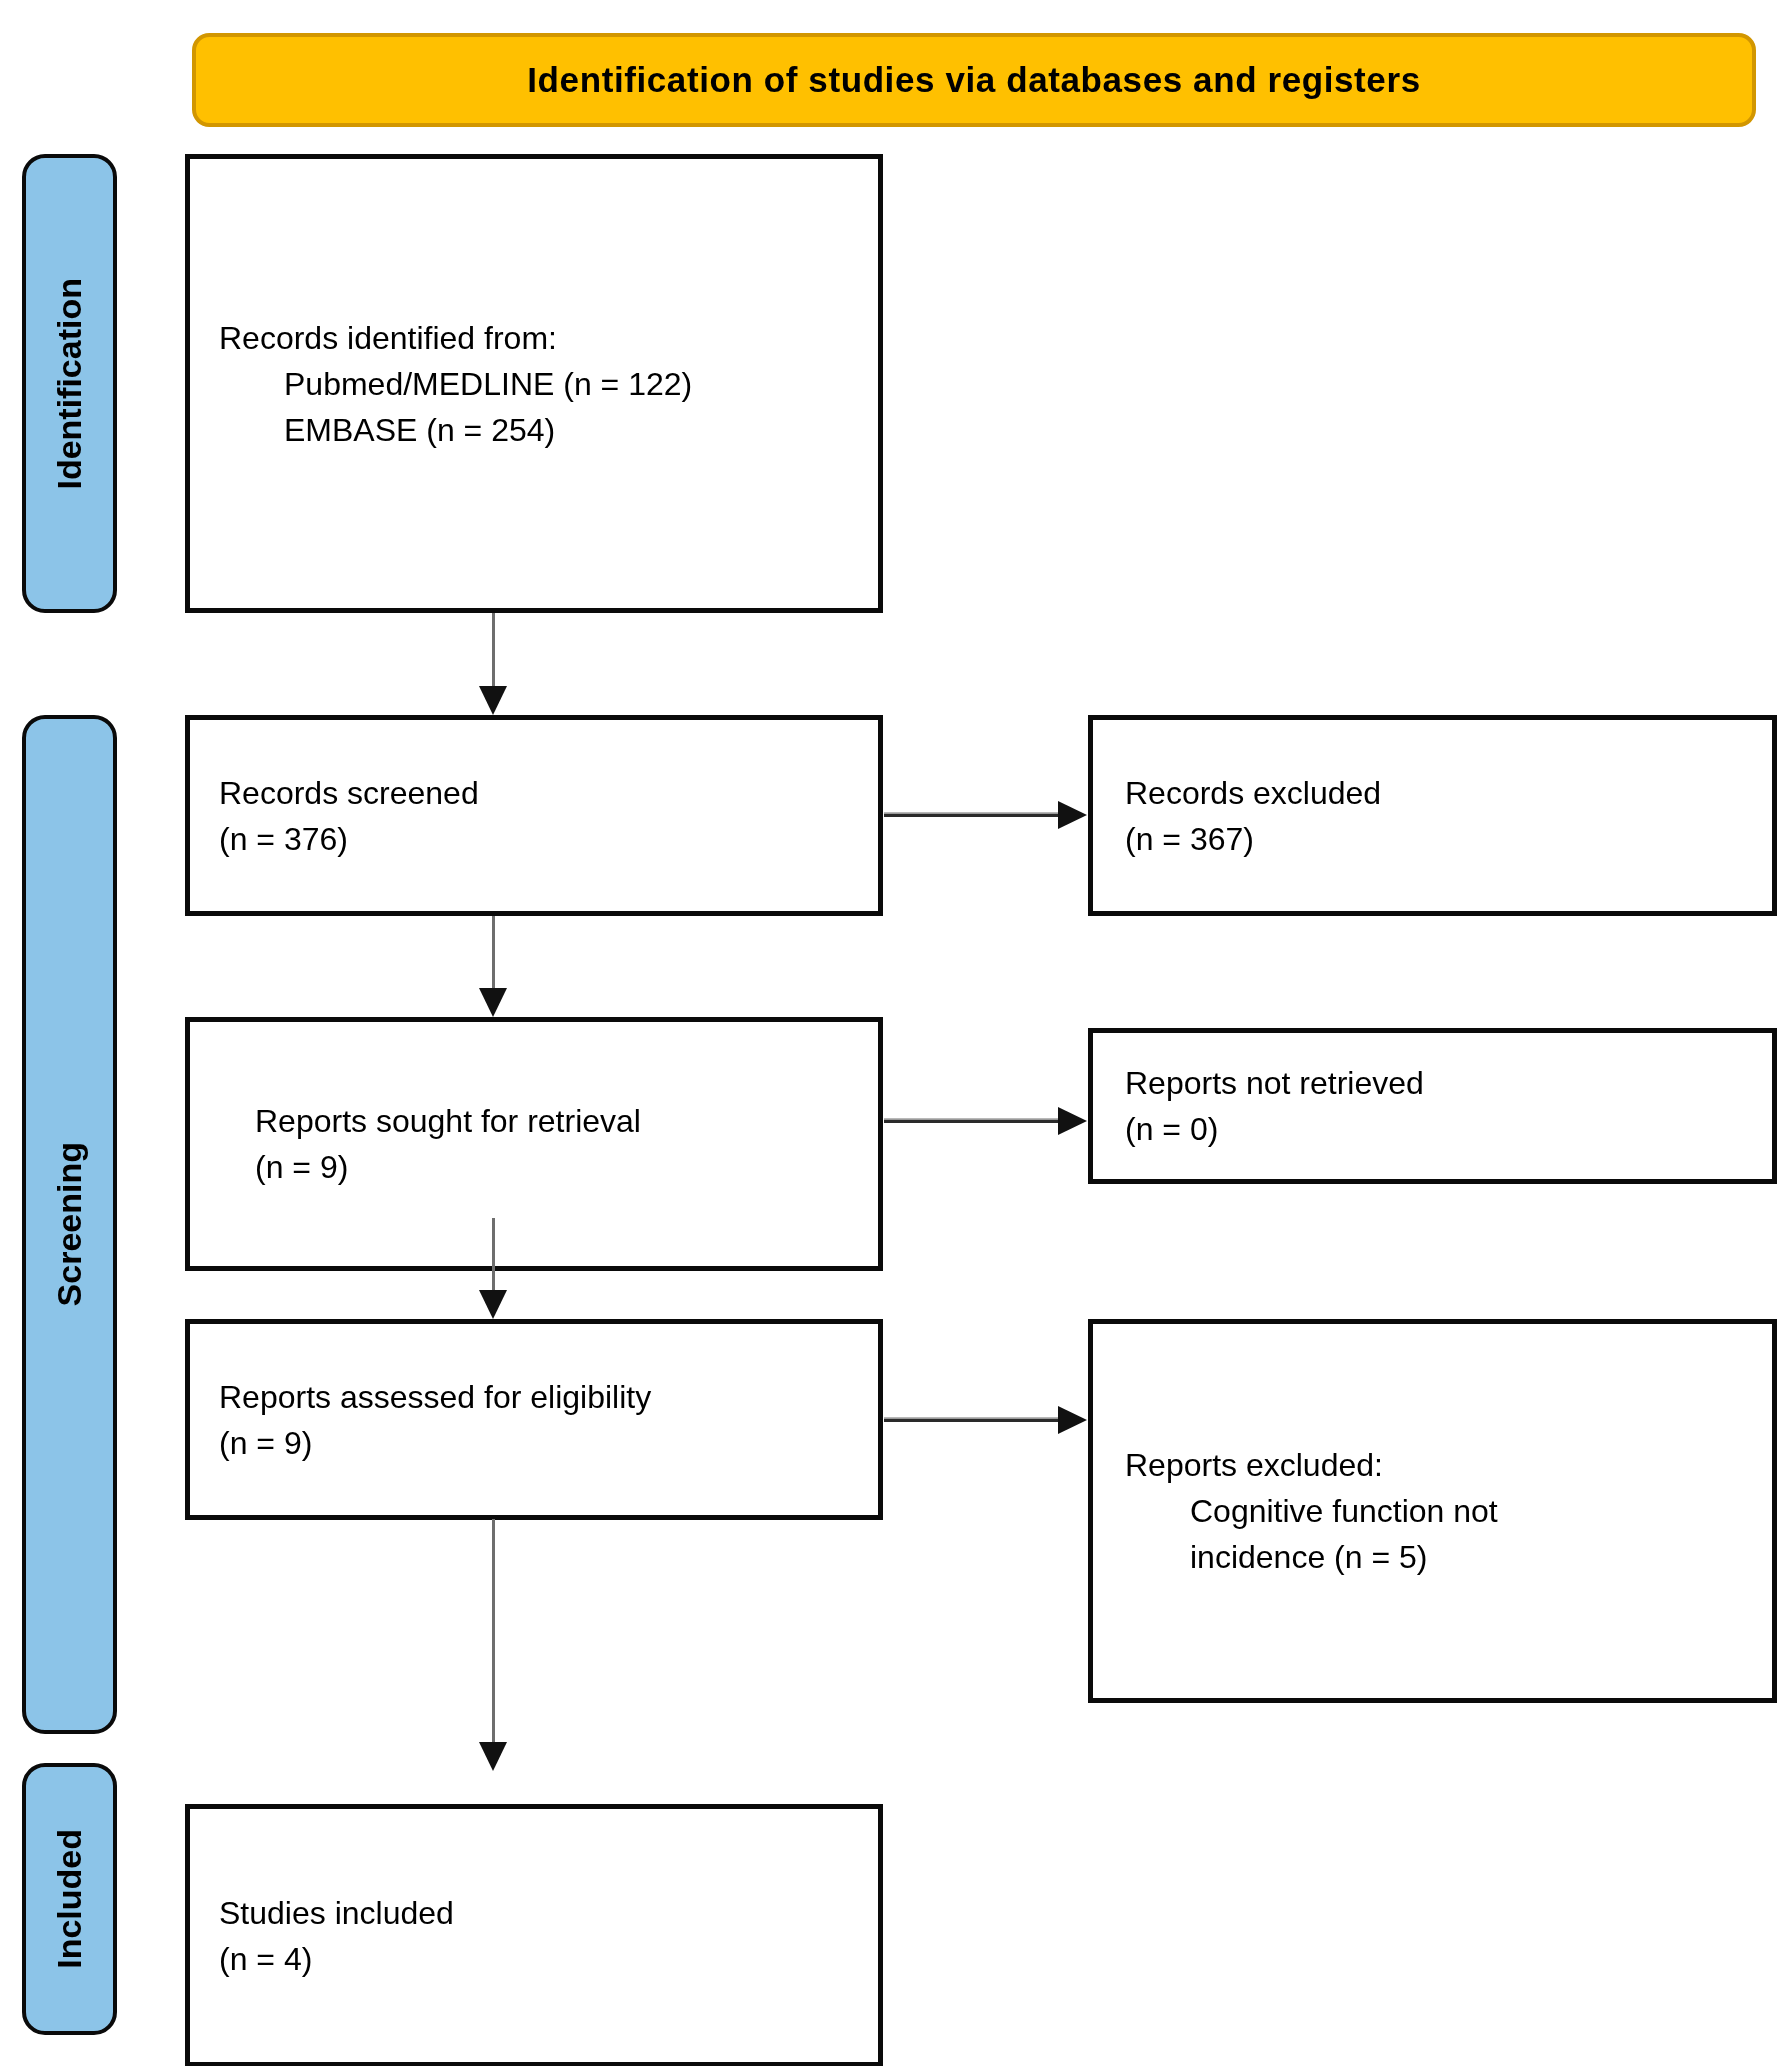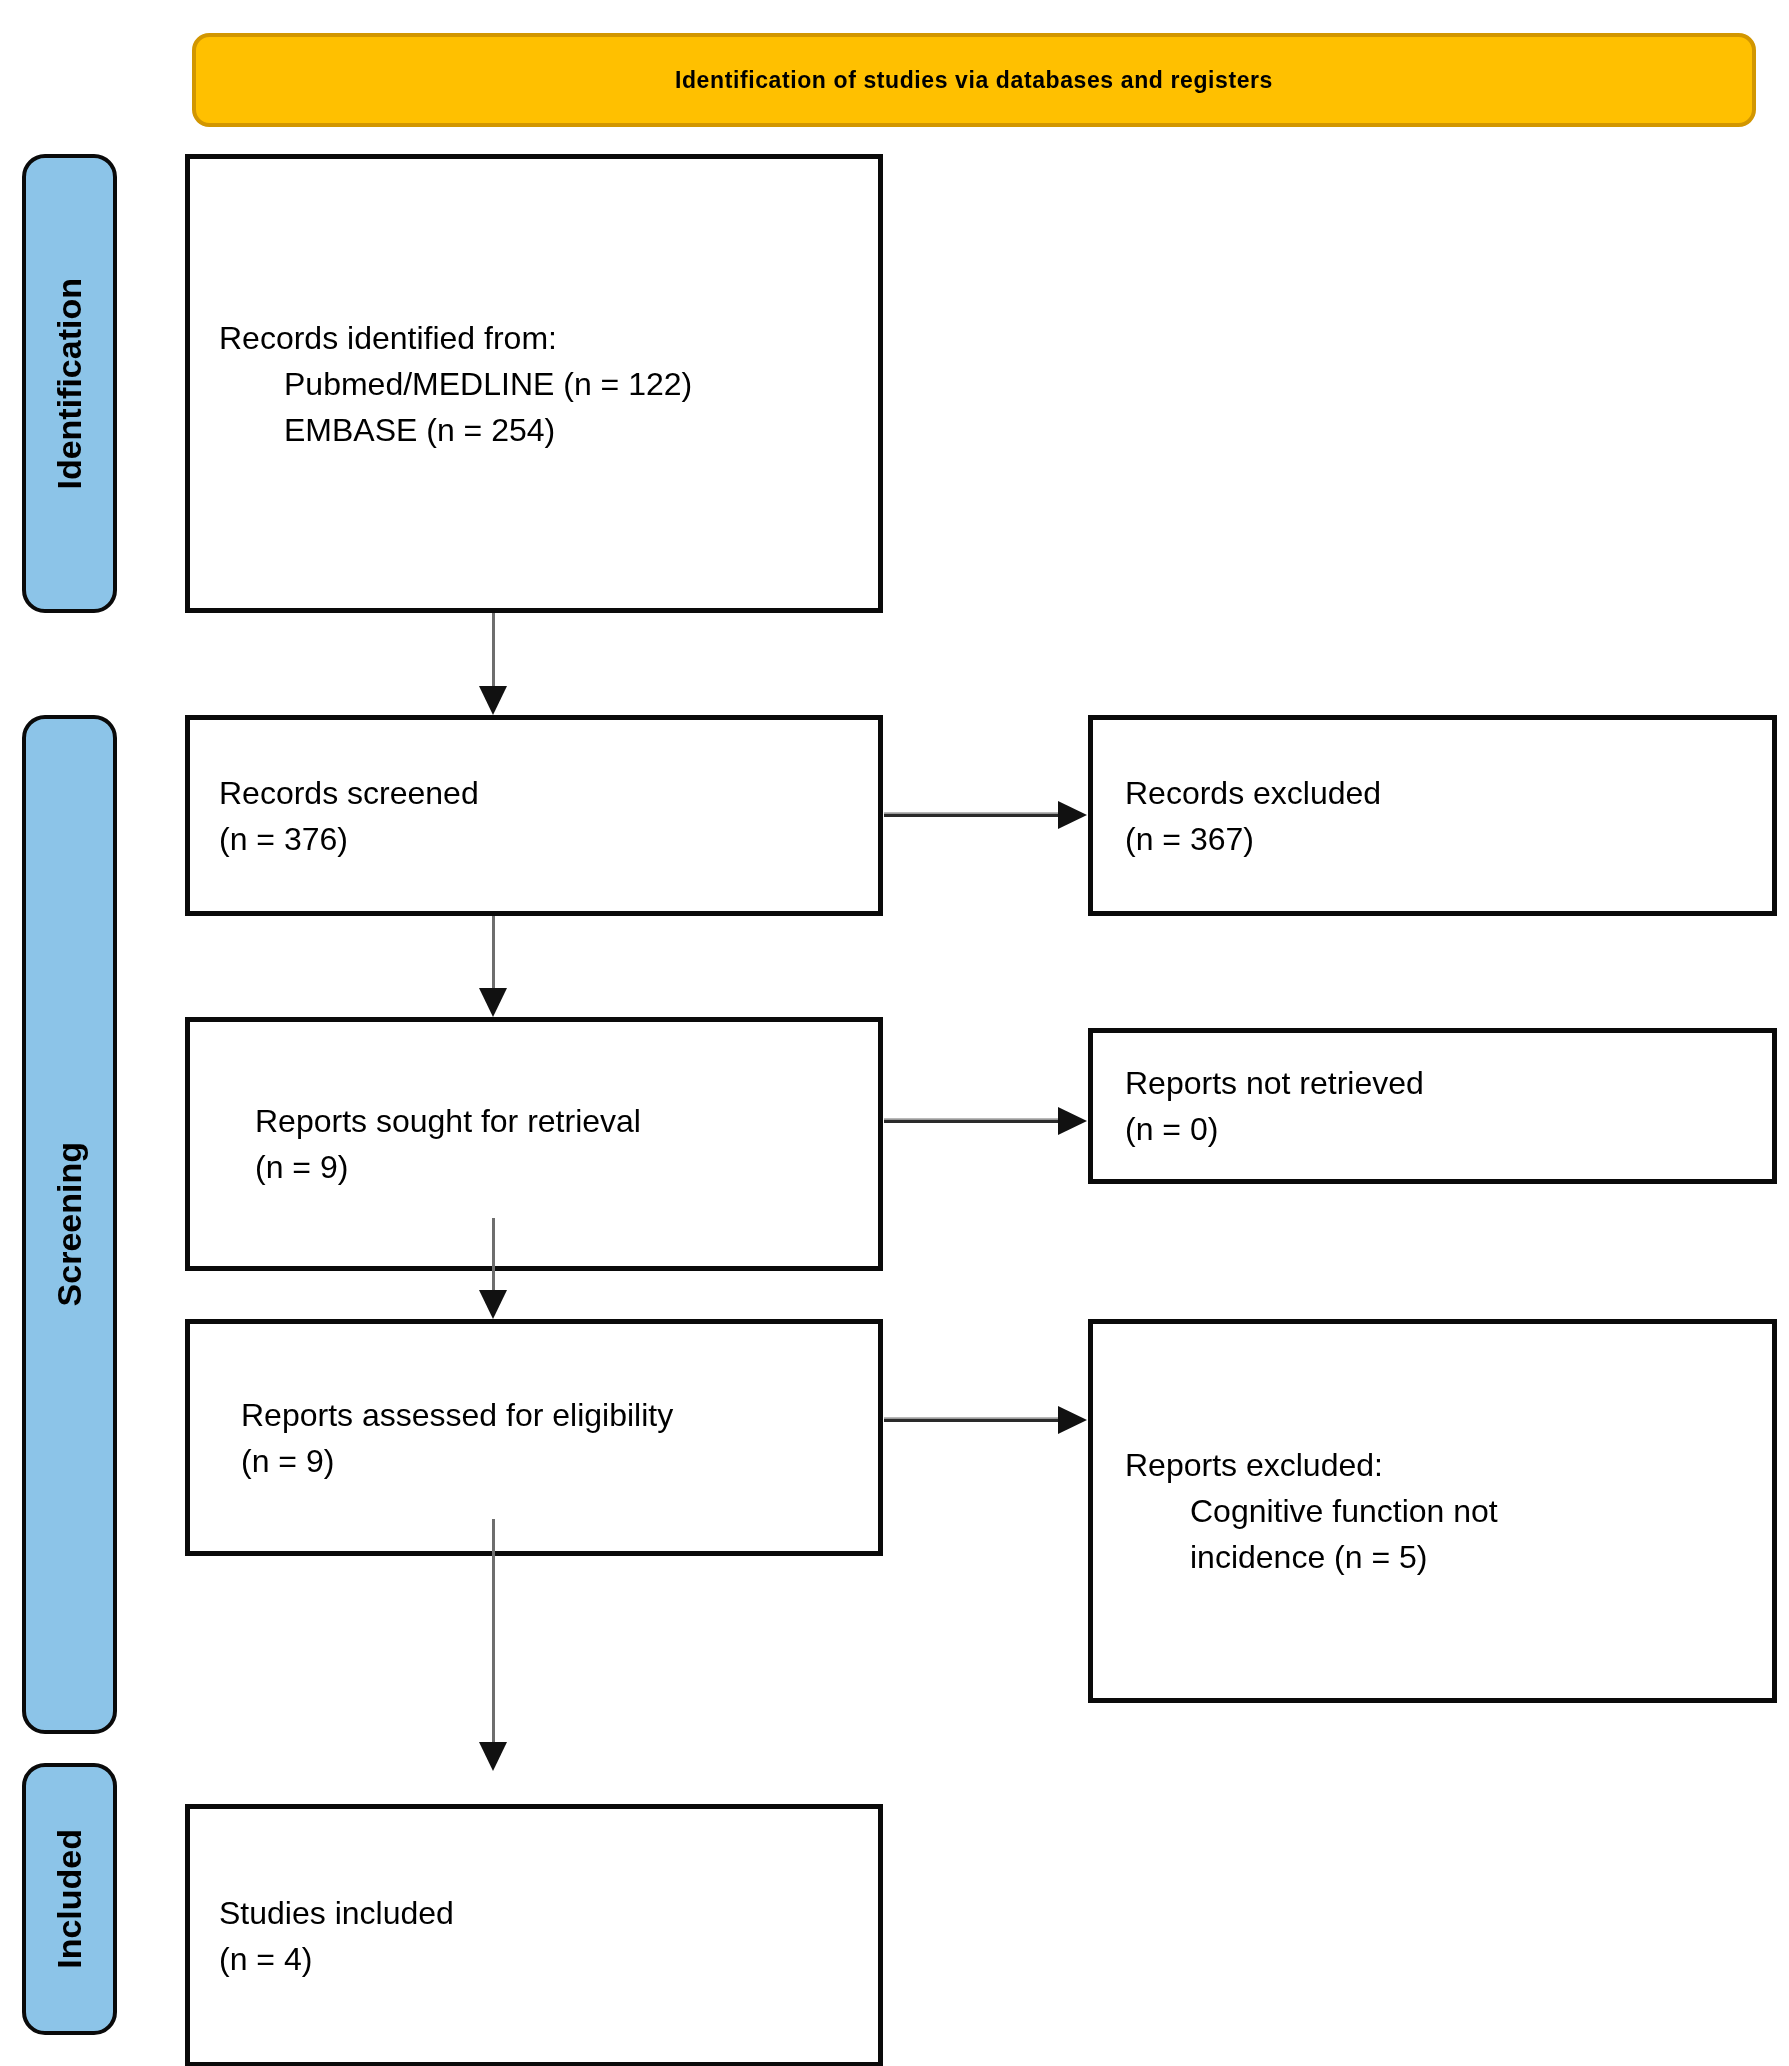--- a/index.html
+++ b/index.html
@@ -23,21 +23,21 @@
     width: 1564px; height: 94px;
     background: #FFC000;
     border: 4px solid #D29600;
     border-radius: 17.4px;
     box-sizing: border-box;
     display: flex;
     align-items: center;
     justify-content: center;
   }
   .banner-title {
-    font-size: 23px;
+    font-size: 35px;
     font-weight: bold;
     letter-spacing: 0.6px;
   }
 
   
   .stage {
     position: absolute;
     left: 22px;
     width: 95px;
     background: #8CC4E8;
@@ -77,21 +77,21 @@
     white-space: nowrap;
   }
   .indent { padding-left: 65px; }
 
   .lcol { left: 185px; width: 698px; }
   .rcol { left: 1088px; width: 689px; }
 
   .box-records-identified { top: 154px;  height: 459px; }
   .box-records-screened   { top: 715px; height: 201px; }
   .box-reports-sought     { top: 1017px; height: 254px; padding-left: 36px; }
-  .box-reports-assessed   { top: 1319px; height: 237px; padding-left: 22px; }
+  .box-reports-assessed   { top: 1319px; height: 201px; }
   .box-studies-included   { top: 1772px; height: 263px; margin-top: 32px; }
 
   .box-records-excluded      { top: 715px; height: 201px; }
   .box-reports-not-retrieved { top: 1028px; height: 156px; }
   .box-reports-excluded      { top: 1319px; height: 384px; }
 
   
   .arrow-v {
     position: absolute;
     left: 479px;            

